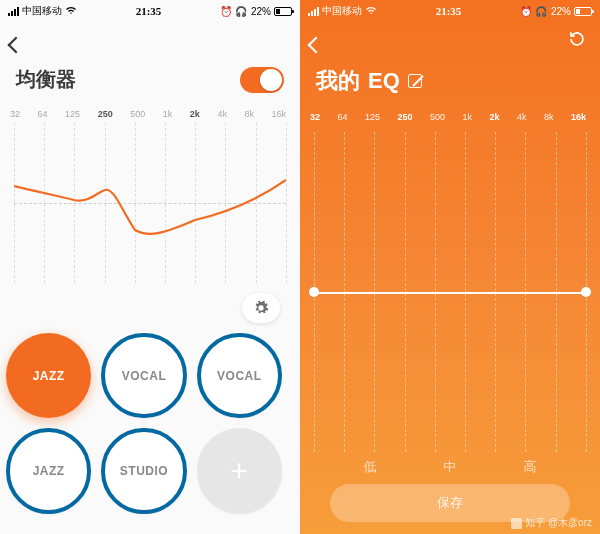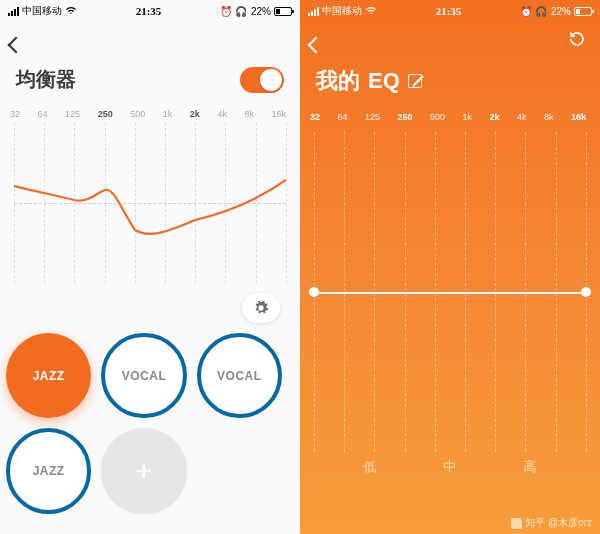--- a/index.html
+++ b/index.html
@@ -160,20 +160,23 @@
           <span>JAZZ</span>
         </div>
       <div class="preset">
           <span>VOCAL</span>
         </div>
       <div class="preset">
           <span>VOCAL</span>
         </div>
       <div class="preset">
           <span>JAZZ</span>
+        </div>
+      <div class="preset">
+          <span>STUDIO</span>
         </div>
       <div class="preset add">
           <span>+</span>
         </div>
     </div>
   </div>
 
   <div class="panel panel-right">
     <div class="statusbar light">
       <div class="sb-left">
@@ -249,20 +252,23 @@
       <div class="sdot" style="left:0%"></div>
       <div class="sdot" style="left:100%"></div>
     </div>
 
     <div class="range-labels">
       <span>低</span>
       <span>中</span>
       <span>高</span>
     </div>
 
+    <div class="save-btn">
+      <span>保存</span>
+    </div>
 
     <div class="watermark">
       <svg width="11" height="11" viewBox="0 0 24 24">
           <rect width="24" height="24" rx="4" fill="#fff" opacity=".6"></rect>
         </svg>
       <span>知乎 @木彦orz</span>
     </div>
   </div>
 </div>
 

